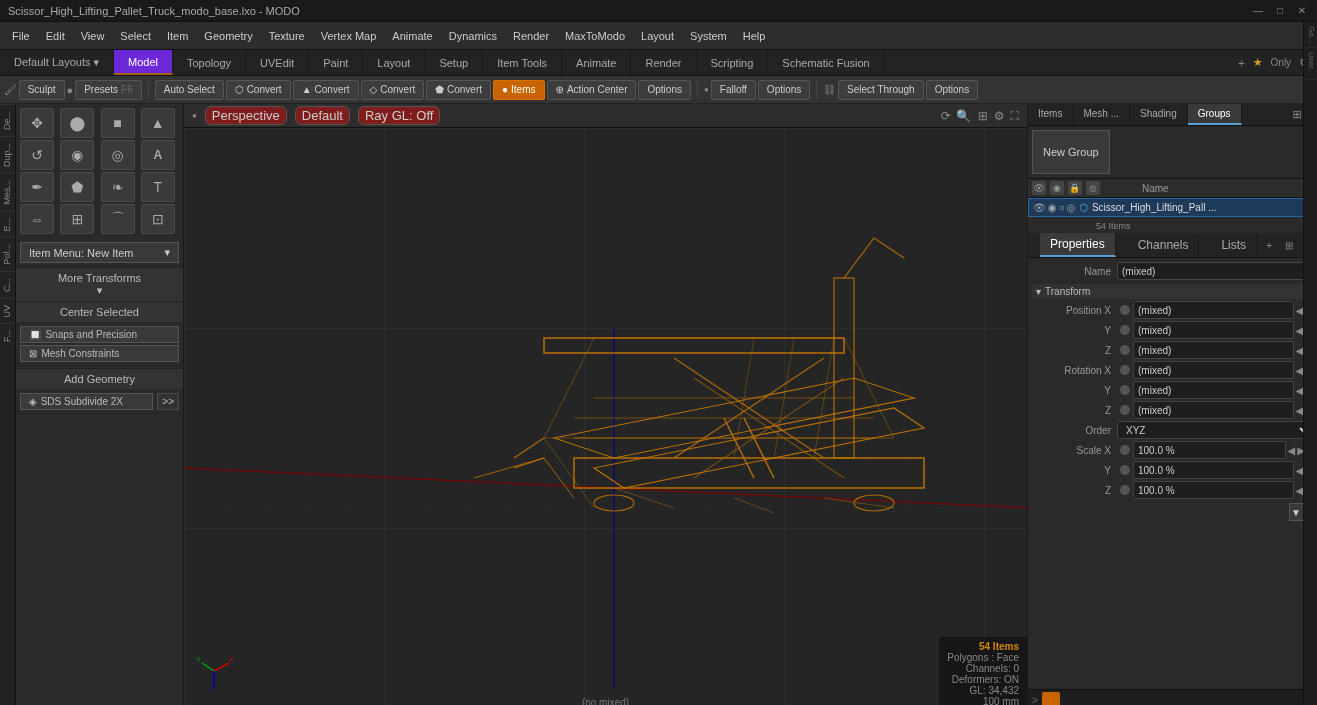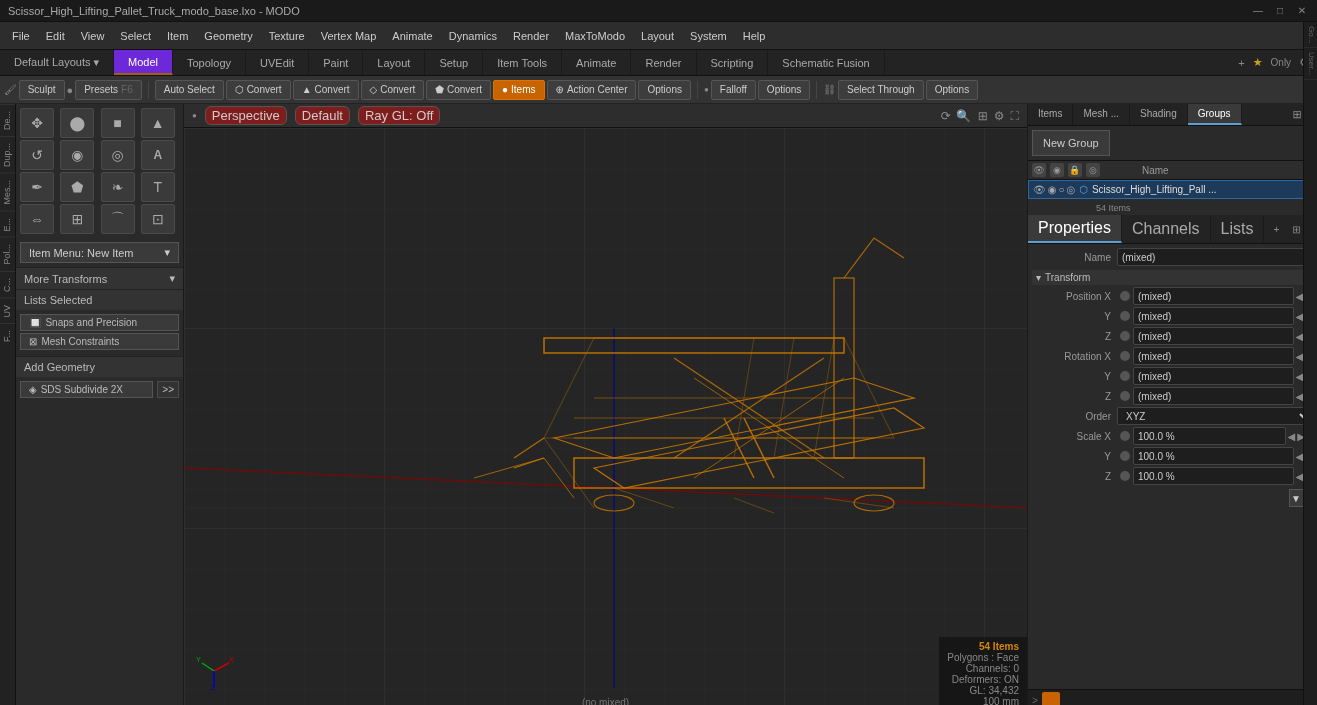--- a/index.html
+++ b/index.html
@@ -147,20 +147,21 @@
       border: none;
       border-top: 1px solid #222;
       color: #bbb;
       padding: 4px 8px;
       text-align: left;
       cursor: pointer;
       display: flex;
       align-items: center;
       justify-content: space-between;
       font-size: 11px;
+      flex-direction: column;
     }
     .item-menu-btn {
       background: #3a3a3a;
       border: 1px solid #555;
       color: #ccc;
       padding: 3px 8px;
       font-size: 11px;
       margin: 4px;
       cursor: pointer;
       display: flex;
@@ -286,21 +287,21 @@
       border-bottom: 2px solid #5a9fd4;
     }
     #rp-top {
       padding: 4px;
       border-bottom: 1px solid #111;
     }
     #new-group-btn {
       background: #3a3a3a;
       border: 1px solid #555;
       color: #ccc;
-      padding: 6px 10px;
+      padding: 15px 10px;
       cursor: pointer;
       font-size: 11px;
     }
 
     #rp-list-header {
       display: grid;
       grid-template-columns: 70px 1fr;
       padding: 2px 4px;
       background: #2d2d2d;
       border-bottom: 1px solid #111;
@@ -345,24 +346,25 @@
     }
     #properties-tabs-row {
       display: flex;
       align-items: center;
       background: #232323;
       border-bottom: 1px solid #111;
       padding: 0;
     }
     .prop-tab {
       padding: 4px 10px;
-      font-size: 16px;
+      font-size: 12px;
       color: #aaa;
       cursor: pointer;
       border-right: 1px solid #1a1a1a;
+      margin-left: 12px;
     }
     .prop-tab.active {
       background: #3a3a3a;
       color: #fff;
       border-bottom: 2px solid #5a9fd4;
     }
     .prop-tabs-icons {
       margin-left: auto;
       display: flex;
       gap: 4px;
@@ -658,21 +660,21 @@
       <span>Item Menu: New Item</span>
       <span>▾</span>
     </div>
 
     <button class="section-btn">
       <span>More Transforms</span>
       <span>▾</span>
     </button>
 
     <button class="section-btn">
-      <span>Lists Selected</span>
+      <span>Center Selected</span>
     </button>
 
     <div style="padding: 4px;">
       <button class="snap-btn">
         <span>🔲</span>
         <span>Snaps and Precision</span>
       </button>
       <button class="snap-btn">
         <span>⊠</span>
         <span>Mesh Constraints</span>

